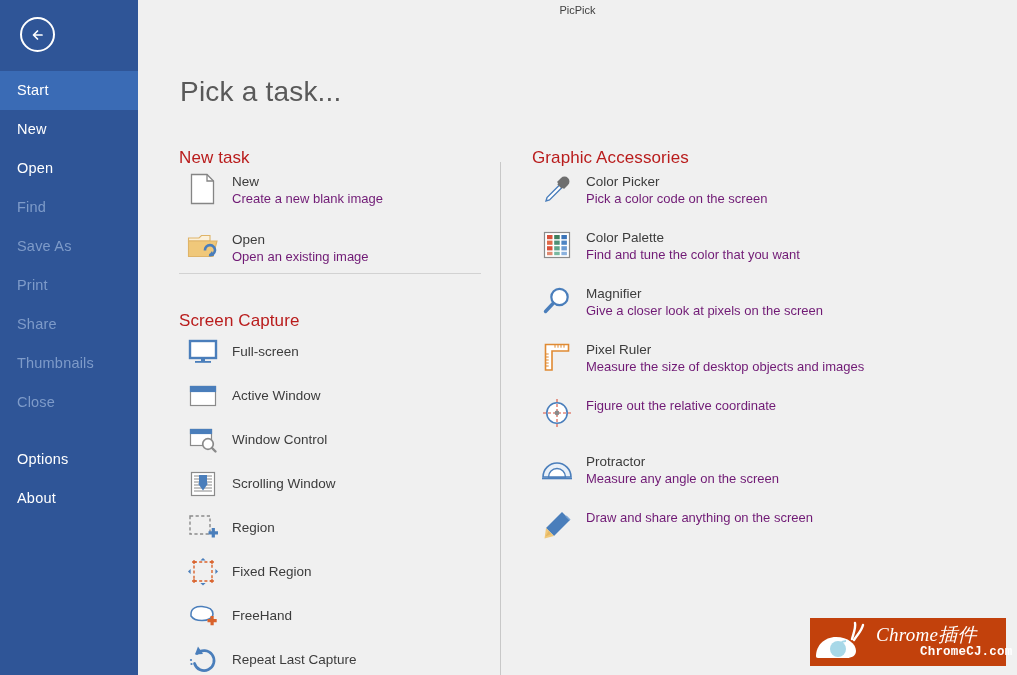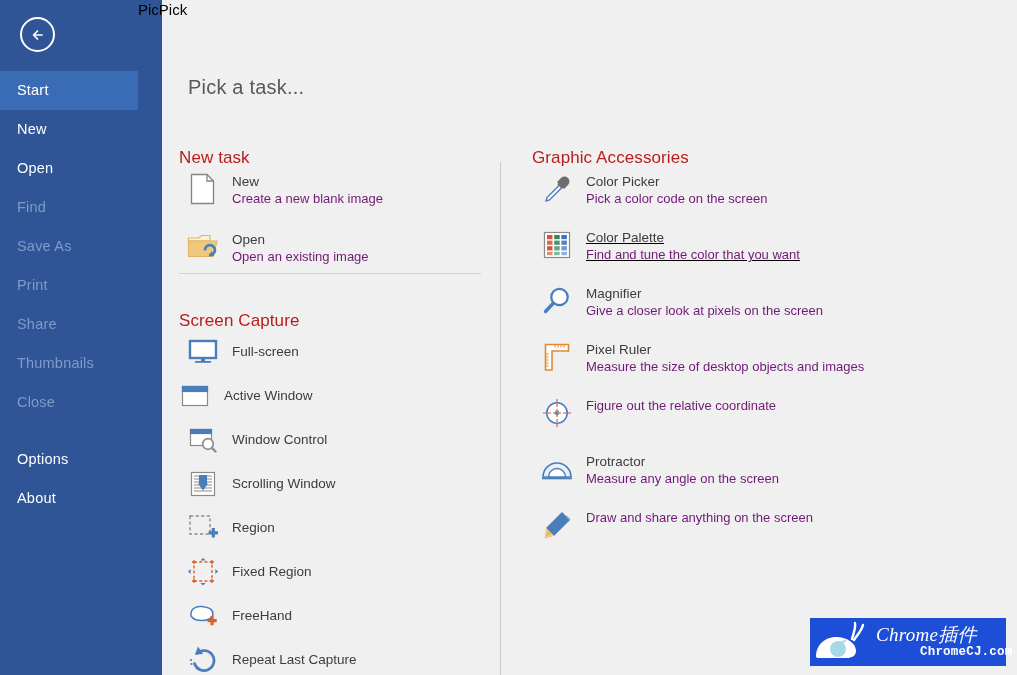--- a/index.html
+++ b/index.html
@@ -6,21 +6,21 @@
   html, body { margin:0; padding:0; }
   body {
     width:1017px; height:675px;
     background:#f0f0f0;
     font-family:"Liberation Sans", sans-serif;
     overflow:hidden;
     position:relative;
   }
   
   #sidebar{
-    position:absolute; left:0; top:0; width:162px; height:675px;
+    position:absolute; left:0; top:0; width:138px; height:675px;
     background:#2f5597;
   }
   #back-btn{
     position:absolute; left:20px; top:17px;
     width:35px; height:35px; border-radius:50%;
     border:2px solid #ffffff;
     display:flex; align-items:center; justify-content:center;
     cursor:pointer;
   }
   #back-btn svg{ display:block; }
@@ -31,30 +31,29 @@
     color:#ffffff; font-size:14.5px;
     letter-spacing:.2px;
     cursor:pointer; white-space:nowrap;
   }
   .nav-item.active{ background:#3a6bb5; }
   .nav-item.disabled{ color:#7e9bc9; cursor:default; }
   .nav-gap{ height:18px; }
   
   #app-title{
     position:absolute; top:0; left:138px; width:879px; height:20px;
-    font-size:15px; color:#000000;
+    text-align:center; font-size:11px; color:#404040;
     line-height:20px;
   }
   
   #main{ position:absolute; left:138px; top:20px; width:879px; height:655px; }
   #page-title{
     position:absolute; left:42px; top:56px;
-    font-size:20px; color:#595959; font-weight:normal;
+    font-size:28px; color:#595959; font-weight:normal;
     letter-spacing:.2px;
-    margin-left:8px;
   }
   .col-head{
     position:absolute;
     font-size:17px; color:#b91c1c; font-weight:normal;
     letter-spacing:.1px;
   }
   #divider-vert{
     position:absolute; left:362px; top:142px; width:1px; height:533px;
     background:#c8c8c8;
   }
@@ -72,21 +71,21 @@
     display:flex; align-items:center; justify-content:center;
     margin-right:12px;
   }
   .item .txt{ padding-top:1px; }
   .item .t1{ font-size:13.5px; color:#3c3c3c; line-height:17px; white-space:nowrap;}
   .item .t2{ font-size:13px; color:#701a75; line-height:17px; white-space:nowrap;}
   .item.single .txt{ padding-top:8px; }
   
   #watermark{
     position:absolute; left:810px; top:618px; width:196px; height:48px;
-    background:#1d4ed8;
+    background:#c2410c;
     display:flex; align-items:center;
   }
   #wm-snail{ flex:0 0 66px; height:44px; position:relative; }
   #wm-text{ color:#ffffff; }
   #wm-line1{ font-family:"Liberation Serif", serif; font-style:italic; font-size:19px; line-height:20px; letter-spacing:.3px;}
   #wm-line2{ font-family:"Liberation Mono", monospace; font-size:12.5px; font-weight:bold; line-height:15px; letter-spacing:.2px;margin-left:44px;}
 </style>
 </head>
 <body>
 
@@ -163,21 +162,21 @@
         <rect x="2" y="2" width="26" height="17" fill="#ffffff" stroke="#4a7ebb" stroke-width="2.4"></rect>
         <rect x="13" y="19" width="4" height="3" fill="#4a7ebb"></rect>
         <rect x="7" y="22" width="16" height="1.8" fill="#4a7ebb"></rect>
       </svg>
     </span>
     <span class="txt">
       <div class="t1">Full-screen</div>
     </span>
   </div>
 
-  <div class="item single" style="left:40px; top:359px;justify-content:flex-end;">
+  <div class="item single" style="left:48px; top:359px;justify-content:flex-end;">
     <span class="ico">
       <svg width="30" height="26" viewBox="0 0 30 26">
         <rect x="2.5" y="3.5" width="25" height="19" fill="#ffffff" stroke="#8a8a8a" stroke-width="1.2"></rect>
         <rect x="2.5" y="3.5" width="25" height="5" fill="#4a7ebb" stroke="#4a7ebb" stroke-width="1.2"></rect>
       </svg>
     </span>
     <span class="txt">
       <div class="t1">Active Window</div>
     </span>
   </div>
@@ -279,21 +278,21 @@
         <path d="M17.5 11 L5 23.5 L4 27 L7.5 26 L20 13.5 Z" fill="#ffffff" stroke="#4a7ebb" stroke-width="1.4"></path>
         <path d="M16 9.5 L20.5 14" stroke="#6e6e6e" stroke-width="2"></path>
       </svg>
     </span>
     <span class="txt">
       <div class="t1">Color Picker</div>
       <div class="t2">Pick a color code on the screen</div>
     </span>
   </div>
 
-  <div class="item" style="left:402px; top:208px;text-decoration:underline;">
+  <div class="item" style="left:402px; top:208px;">
     <span class="ico">
       <svg width="28" height="28" viewBox="0 0 28 28">
         <rect x="1.5" y="1.5" width="25" height="25" fill="#ffffff" stroke="#8a8a8a" stroke-width="1.2"></rect>
         <g>
           <rect x="4" y="4" width="5.5" height="4.2" fill="#d9503a"></rect>
           <rect x="11.2" y="4" width="5.5" height="4.2" fill="#3f7f5f"></rect>
           <rect x="18.4" y="4" width="5.5" height="4.2" fill="#3b74b8"></rect>
           <rect x="4" y="9.6" width="5.5" height="4.2" fill="#e06b4a"></rect>
           <rect x="11.2" y="9.6" width="5.5" height="4.2" fill="#4e9076"></rect>
           <rect x="18.4" y="9.6" width="5.5" height="4.2" fill="#4f85c4"></rect>

